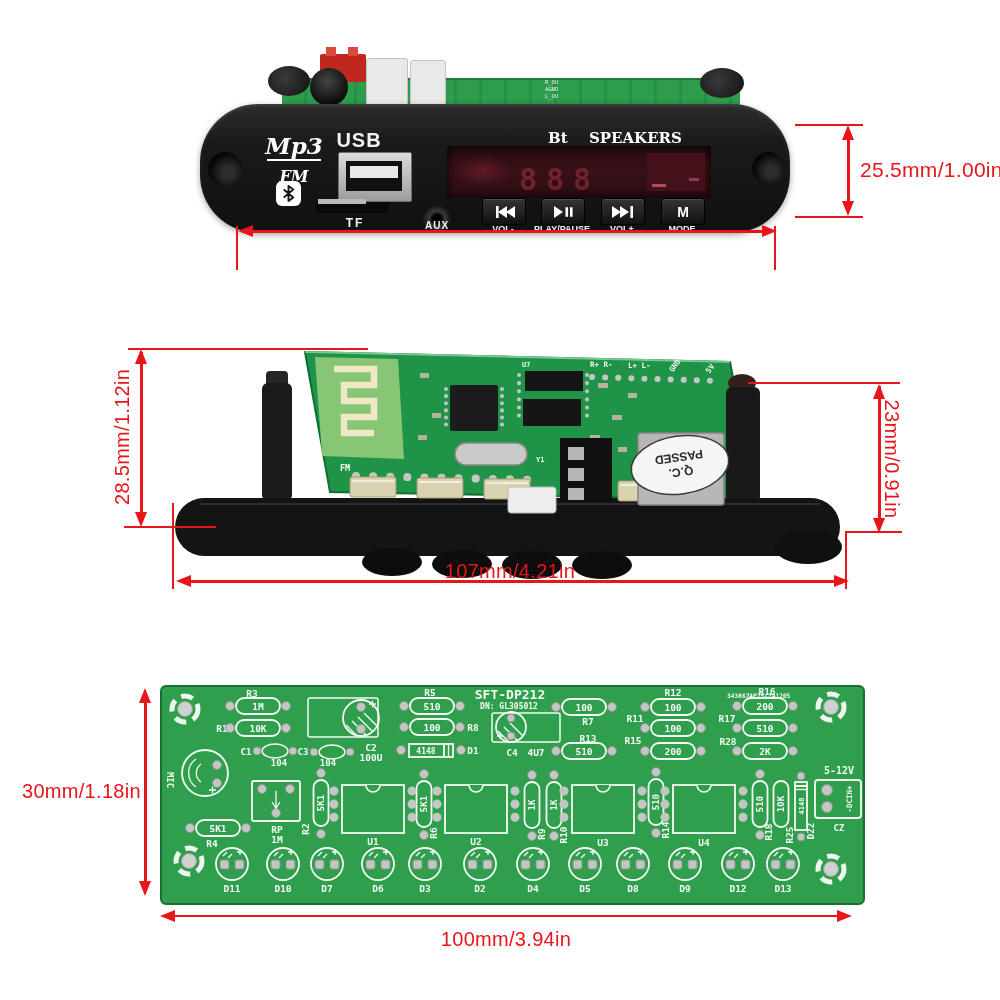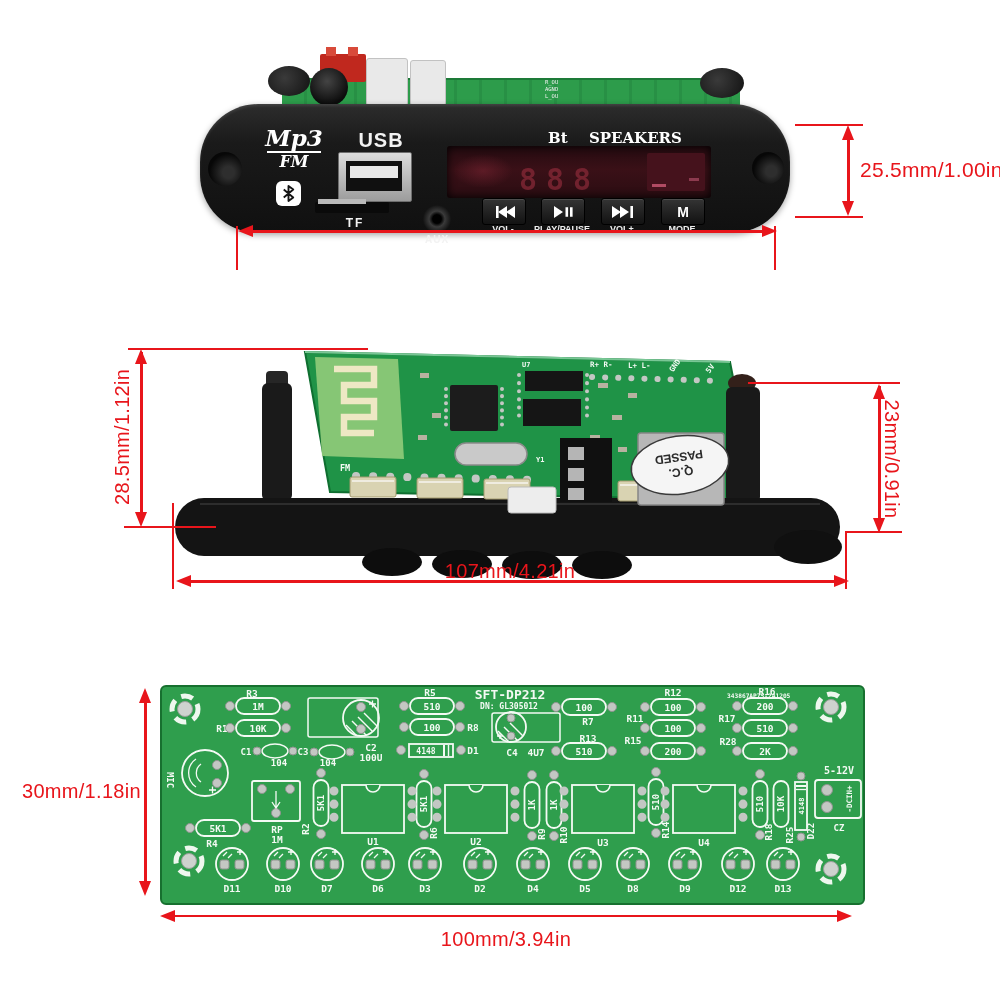--- a/index.html
+++ b/index.html
@@ -15,21 +15,21 @@
   .ah-d{border-width:15px 6.5px 0 6.5px;border-color:var(--red) transparent transparent transparent;}
   .dimtxt{position:absolute;color:var(--red);font-size:20px;white-space:nowrap;letter-spacing:.3px;}
   .ctr{text-align:center;}
   .panel{background:linear-gradient(180deg,#2d2d2d,#1a1a1a 30%,#101010);border-radius:58px;
          box-shadow:inset 0 2px 3px rgba(255,255,255,.10), 0 2px 6px rgba(0,0,0,.35);}
   .wlab{color:#f2f2f2;font-weight:bold;white-space:nowrap;}
   .btn{position:absolute;width:42px;height:25px;background:linear-gradient(180deg,#343434,#121212);
        border:1px solid #000;border-radius:3px;box-shadow:inset 0 1px 0 #4d4d4d;
        display:flex;align-items:center;justify-content:center;}
   .btnlab{position:absolute;color:#eee;font-size:9px;font-weight:bold;text-align:center;white-space:nowrap;}
-  .serifit{font-family:"DejaVu Serif","Liberation Serif",serif;font-style:italic;font-weight:bold;color:#fff;}
+  .serifit{font-family:"DejaVu Serif","Liberation Serif",serif;font-style:italic;font-weight:bold;color:#fff;margin-top:8px;}
   
   text.sk{fill:#f4faf4;font-family:"DejaVu Sans Mono","Liberation Mono",monospace;font-weight:700;}
   .st{fill:none;stroke:#f4faf4;stroke-width:1.8;}
   .stt{fill:none;stroke:#f4faf4;stroke-width:1.5;}
   .pad{fill:#c3c7c3;stroke:#8f948f;stroke-width:1;}
   .dots{stroke:#c3c7c3;stroke-width:9;stroke-dasharray:0.1 13;stroke-linecap:round;fill:none;}
   .wln{stroke:#f4faf4;stroke-width:1.3;fill:none;}
 </style>
 </head>
 <body>
@@ -58,32 +58,32 @@
     <div style="width:54px;height:2px;background:#fff;margin:1px auto;"></div>
     <div class="serifit" style="font-size:16px;line-height:16px;">FM</div>
   </div>
 
   <div class="a" style="left:276px;top:181px;width:25px;height:25px;background:#fff;border-radius:6px;display:flex;align-items:center;justify-content:center;">
     <svg width="19" height="19" viewBox="0 0 24 24">
         <path d="M6,7 L18,17 L12,21.5 V2.5 L18,7 L6,17" stroke="#141414" stroke-width="2.4" fill="none" stroke-linejoin="round"></path>
       </svg>
   </div>
 
-  <div class="a wlab ctr" style="left:346px;top:129px;width:70px;font-size:20px;letter-spacing:1px;">USB</div>
+  <div class="a wlab ctr" style="left:324px;top:129px;width:70px;font-size:20px;letter-spacing:1px;">USB</div>
   <div class="a" style="left:338px;top:152px;width:72px;height:48px;background:linear-gradient(180deg,#dcdcdc,#9c9c9c);border:1px solid #6e6e6e;border-radius:2px;">
     <div style="position:absolute;left:7px;top:8px;width:56px;height:30px;background:#101010;"></div>
     <div style="position:absolute;left:11px;top:13px;width:48px;height:12px;background:#e8e8e8;"></div>
   </div>
 
   <div class="a" style="left:315px;top:202px;width:74px;height:11px;background:#0a0a0a;border-radius:2px;"></div>
   <div class="a" style="left:318px;top:199px;width:48px;height:5px;background:#b9b9b9;"></div>
   <div class="a wlab ctr" style="left:330px;top:216px;width:50px;font-size:12px;letter-spacing:2px;">TF</div>
 
   <div class="a" style="left:423px;top:205px;width:28px;height:28px;border-radius:50%;background:radial-gradient(circle,#000 22%,#3a3a3a 40%,#141414 70%);"></div>
-  <div class="a wlab ctr" style="left:412px;top:234px;width:50px;font-size:10px;letter-spacing:1px;">AUX</div>
+  <div class="a wlab ctr" style="left:412px;top:220px;width:50px;font-size:10px;letter-spacing:1px;">AUX</div>
 
   <div class="a ctr" style="left:505px;top:129px;width:220px;color:#fff;font-size:15px;font-weight:bold;word-spacing:16px;font-family:'DejaVu Serif','Liberation Serif',serif;">Bt SPEAKERS</div>
 
   <div class="a" style="left:447px;top:146px;width:264px;height:52px;background:linear-gradient(180deg,#240b10,#3a1017 45%,#2b0d12);border-radius:3px;box-shadow:inset 0 0 10px #000;">
     <div style="position:absolute;left:6px;top:8px;width:60px;height:34px;background:radial-gradient(ellipse,rgba(150,45,62,.38),transparent 70%);"></div>
     <span style="position:absolute;left:72px;top:16px;font-family:'DejaVu Sans Mono',monospace;font-weight:bold;font-size:30px;letter-spacing:9px;color:rgba(155,47,64,.6);">888</span>
     <div style="position:absolute;right:6px;top:7px;width:58px;height:38px;background:#45121c;border-radius:2px;">
       <div style="position:absolute;left:5px;bottom:4px;width:14px;height:3px;background:#b14b63;"></div>
       <div style="position:absolute;right:6px;bottom:10px;width:10px;height:3px;background:#8c3a4e;"></div>
     </div>

